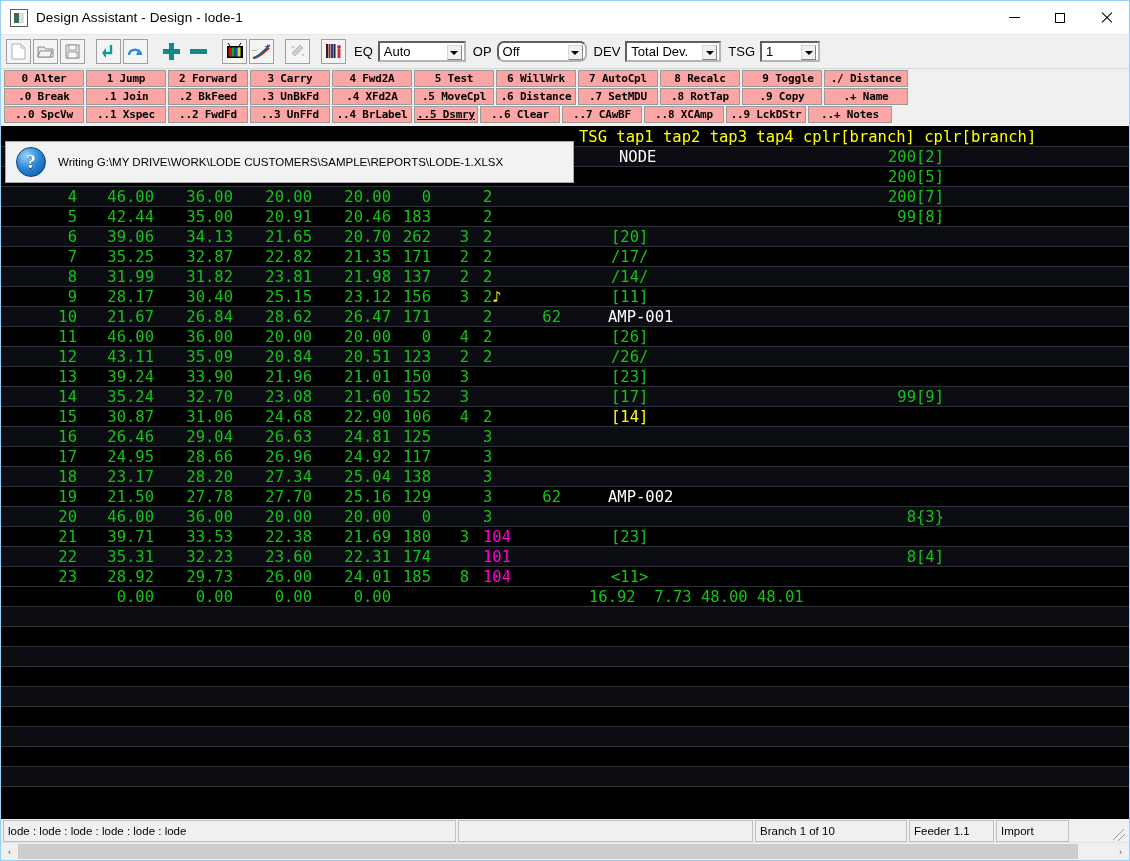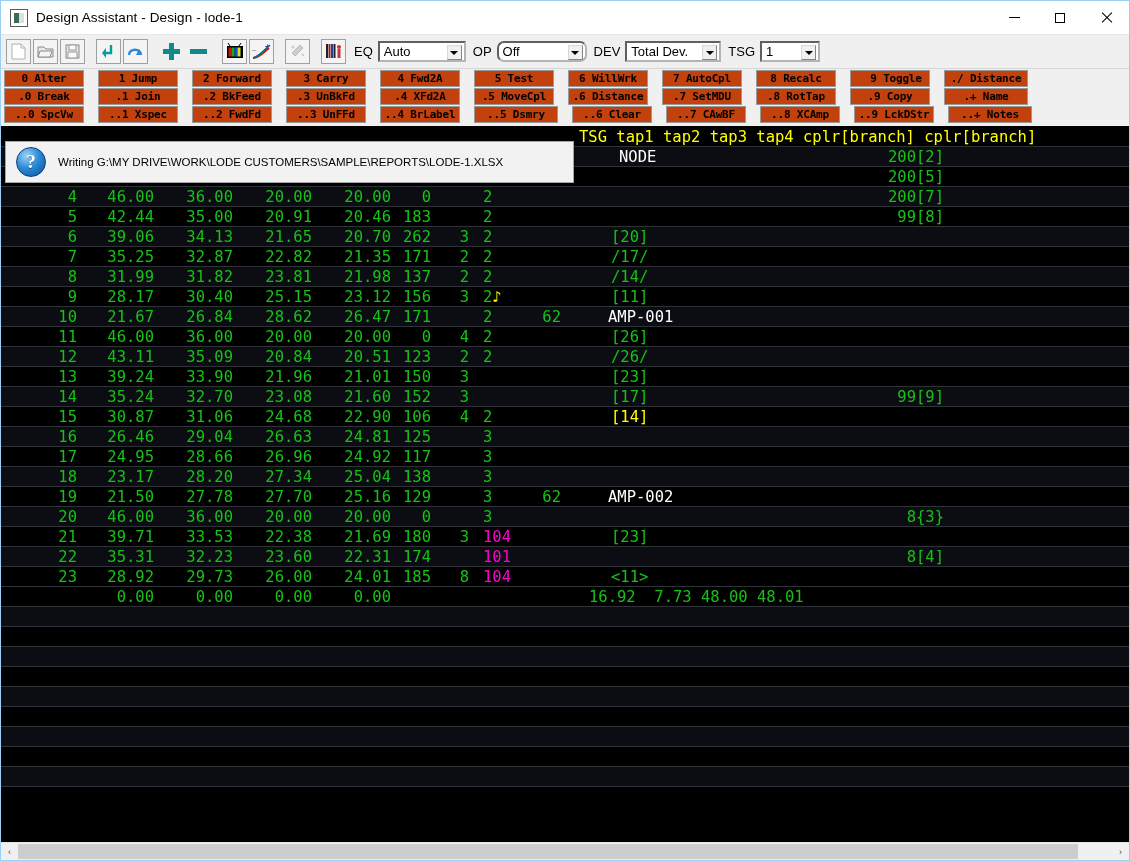--- a/index.html
+++ b/index.html
@@ -89,25 +89,25 @@
   .sel-op{width:90px;border-radius:7px;}
   .sel-dev{width:96px;}
   .sel-tsg{width:60px;}
 
   
   .fkeys{
     flex:0 0 auto;background:#f0f0f0;padding:1px 3px 2px 3px;
   }
   .fkrow{display:flex;height:17px;margin-bottom:1px;}
   .fkey{
-    background:#c2410c;
+    background:#fca5a5;
     border:1px solid #9a9a9a;
     box-sizing:border-box;
     height:17px;
-    margin-right:14px;
+    margin-right:2px;
     display:flex;align-items:center;justify-content:center;
     font-family:"DejaVu Sans Mono", monospace;
     font-size:11px;font-weight:bold;color:#000;
     letter-spacing:-0.2px;
     white-space:nowrap;
   }
 
   
   .terminal{
     flex:1 1 auto;
@@ -378,21 +378,21 @@
         <div class="fkey" style="width: 80px;">.8 RotTap</div>
         <div class="fkey" style="width: 80px;">.9 Copy</div>
         <div class="fkey" style="width: 84px;">.+ Name</div>
       </div>
     <div class="fkrow" id="fkrow3">
         <div class="fkey" style="width: 80px;">..0 SpcVw</div>
         <div class="fkey" style="width: 80px;">..1 Xspec</div>
         <div class="fkey" style="width: 80px;">..2 FwdFd</div>
         <div class="fkey" style="width: 80px;">..3 UnFFd</div>
         <div class="fkey" style="width: 80px;">..4 BrLabel</div>
-        <div class="fkey" style="width: 84px;">..5 Dsmry</div>
+        <div class="fkey" style="width: 64px; text-decoration: underline;">..5 Dsmry</div>
         <div class="fkey" style="width: 80px;">..6 Clear</div>
         <div class="fkey" style="width: 80px;">..7 CAwBF</div>
         <div class="fkey" style="width: 80px;">..8 XCAmp</div>
         <div class="fkey" style="width: 80px;">..9 LckDStr</div>
         <div class="fkey" style="width: 84px;">..+ Notes</div>
       </div>
   </div>
 
   <div class="terminal" id="terminal">
       <div class="trow even"><span class="cell c-yellow" style="left: 578px;">TSG tap1 tap2 tap3 tap4 cplr[branch] cplr[branch]</span></div>
@@ -428,20 +428,28 @@
       <div class="trow odd"></div>
       <div class="trow even"></div>
       <div class="trow odd"></div>
     </div>
 
   <div class="msgbox">
     <div class="msg-icon">?</div>
     <div class="msg-text">Writing G:\MY DRIVE\WORK\LODE CUSTOMERS\SAMPLE\REPORTS\LODE-1.XLSX</div>
   </div>
 
+  <div class="statusbar">
+    <div class="sb-cell sb-a">lode : lode : lode : lode : lode : lode</div>
+    <div class="sb-cell sb-b"></div>
+    <div class="sb-cell sb-c">Branch 1 of 10</div>
+    <div class="sb-cell sb-d">Feeder 1.1</div>
+    <div class="sb-cell sb-e">Import</div>
+    <div class="sb-grip"></div>
+  </div>
 
   <div class="hscroll">
     <div class="hs-arrow">‹</div>
     <div class="hs-track">
       <div class="hs-thumb"></div>
     </div>
     <div class="hs-arrow">›</div>
   </div>
 
 </div>

